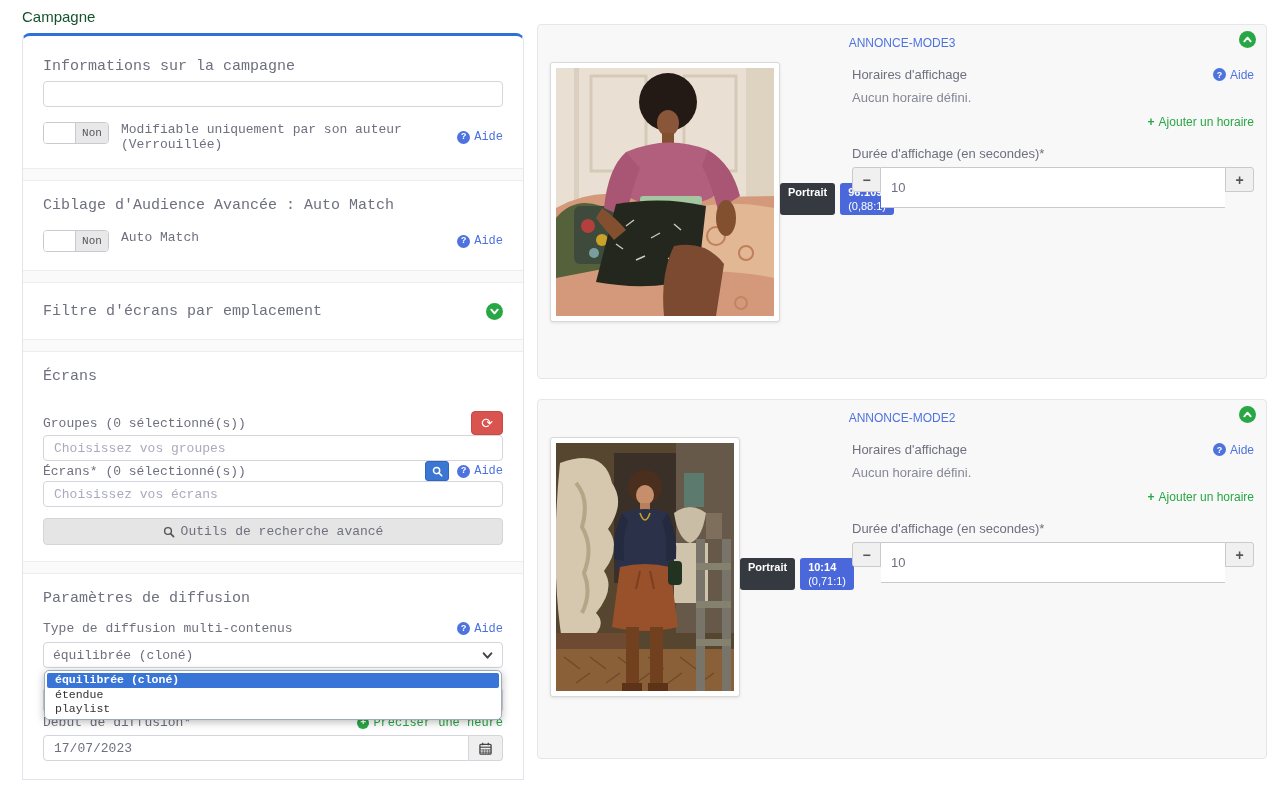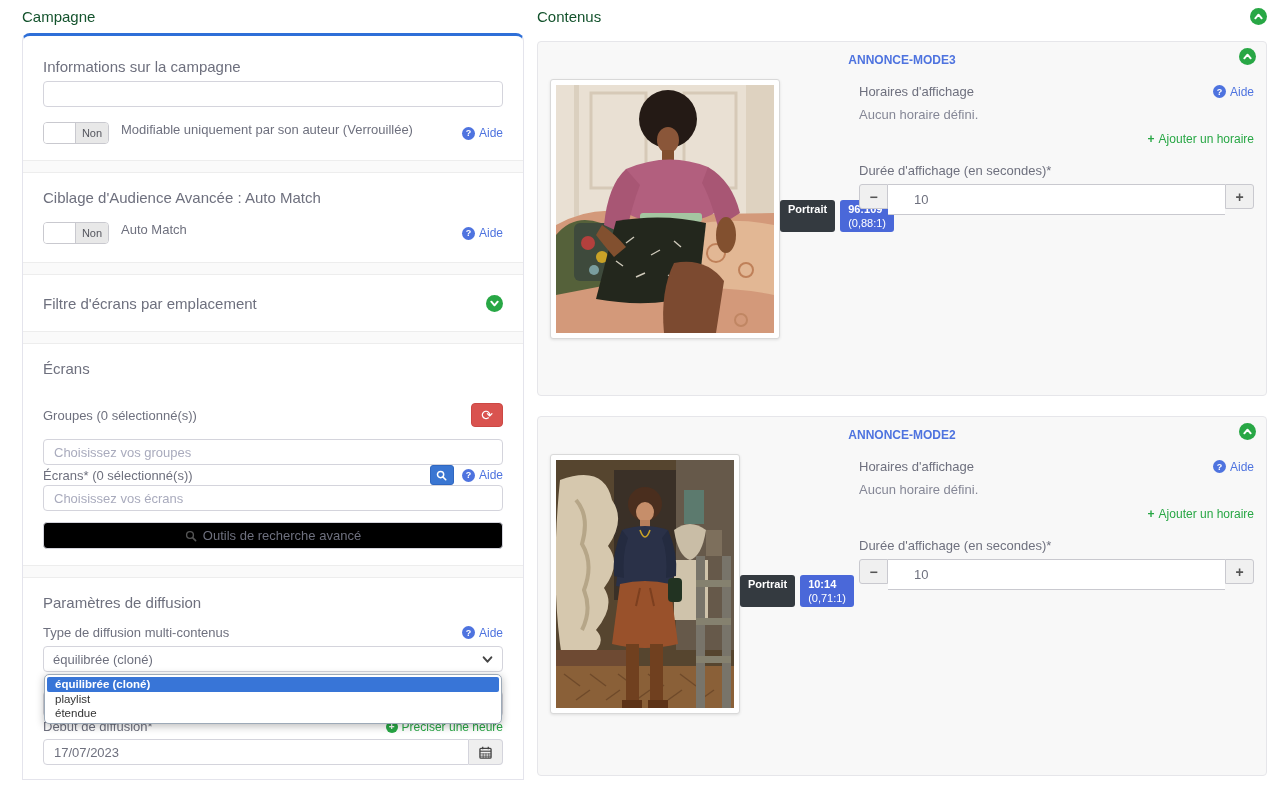--- a/index.html
+++ b/index.html
@@ -5,21 +5,21 @@
   * { margin:0; padding:0; box-sizing:border-box; }
   html,body { width:1280px; height:786px; background:#fff; overflow:hidden;
     font-family:"Liberation Sans", sans-serif; color:#6e707e; font-size:13px; }
 
   .panel-title { font-size:15px; color:#14532d; font-weight:400; }
 
   
   .left-panel { position:absolute; left:22px; top:8px; width:502px; }
   .campagne-card { margin-top:8px; border:1px solid #e4e4ec; border-top:3px solid #2e6fd8;
     border-radius:8px 8px 0 0; background:#fff; height:747px; padding:0 20px; overflow:hidden;
-    display:flex; flex-direction:column; }
+    display:flex; flex-direction:column;font-family:Liberation Mono, monospace; }
   .sec-heading { font-size:15px; color:#6e707e; font-weight:400; }
   .field-label { font-size:13px; color:#6e707e; }
   .row-between { display:flex; justify-content:space-between; align-items:center; }
   input.txt { width:100%; height:26px; border:1px solid #d4d4dc; border-radius:4px;
     padding:0 10px; font-size:13px; color:#6e707e; font-family:inherit; background:#fff; outline:none; }
   input.txt::placeholder { color:#a9abbd; }
   .gap-band { background:#fafafa; border-top:1px solid #ededed; border-bottom:1px solid #ededed;
     margin:0 -20px; height:13px; flex:none; }
   .toggle { display:inline-flex; width:66px; height:22px; border:1px solid #c9c9cf;
     border-radius:4px; overflow:hidden; cursor:pointer; flex:none; }
@@ -30,21 +30,21 @@
   .help-link { color:#4e73df; font-size:12px; display:inline-flex; align-items:center; gap:4px;
     text-decoration:none; cursor:pointer; white-space:nowrap; }
   .help-badge { width:13px; height:13px; border-radius:50%; background:#4e73df; color:#fff;
     font-size:9px; font-weight:700; display:inline-flex; align-items:center; justify-content:center; }
   .green-circle { width:17px; height:17px; border-radius:50%; background:#28a745;
     display:inline-flex; align-items:center; justify-content:center; cursor:pointer; flex:none; }
   .btn-red { width:32px; height:24px; background:#d9534f; border:1px solid #cc4844; border-radius:4px;
     color:#fff; font-size:14px; display:inline-flex; align-items:center; justify-content:center; cursor:pointer; }
   .btn-blue-sq { width:24px; height:20px; background:#3a76d2; border:1px solid #2f67c0; border-radius:3px;
     display:inline-flex; align-items:center; justify-content:center; cursor:pointer; }
-  .btn-outline-wide { width:100%; height:27px; background:#000000; border:1px solid #d4d4dc; border-radius:4px;
+  .btn-outline-wide { width:100%; height:27px; background:#e5e5e5; border:1px solid #d4d4dc; border-radius:4px;
     color:#6e707e; font-size:13px; display:flex; align-items:center; justify-content:center; gap:6px;
     cursor:pointer; font-family:inherit; }
   .select-box { width:100%; height:26px; border:1px solid #d4d4dc; border-radius:4px; background:#fff;
     display:flex; align-items:center; justify-content:space-between; padding:0 9px; cursor:pointer; }
   .dd-anchor { position:relative; }
   .dd-popup { position:absolute; left:1px; right:1px; top:28px; background:#fff; z-index:10;
     border:1px solid #9daab8; border-radius:5px; box-shadow:0 2px 8px rgba(0,0,0,.28); padding:2px; }
   .dd-item { font-size:11.5px; color:#333; padding:1px 8px; line-height:12.5px; cursor:pointer; }
   .dd-item.selected { background:#3875d7; color:#fff; font-weight:700; border-radius:2px; }
   .green-link { color:#28a745; font-size:12px; display:inline-flex; align-items:center; gap:4px;
@@ -54,42 +54,42 @@
   .input-group { display:flex; }
   .input-group input.txt { border-radius:4px 0 0 4px; }
   .addon-btn { width:37px; height:26px; background:#efefef; border:1px solid #d4d4dc; border-left:none;
     border-radius:0 4px 4px 0; display:inline-flex; align-items:center; justify-content:center; cursor:pointer; }
 
   
   .right-panel { position:absolute; left:537px; top:8px; width:730px; }
   .right-head { display:flex; justify-content:space-between; align-items:center; }
   .content-card { margin-top:16px; background:#f8f8f8; border:1px solid #e6e6ea; border-radius:4px;
     padding:11px 12px; position:relative; }
-  .content-card .card-title { text-align:center; color:#4e73df; font-size:12px; font-weight:700; }
+  .content-card .card-title { text-align:center; color:#4e73df; font-size:12px; font-weight:400; }
   .card-collapse { position:absolute; right:10px; top:6px; }
   .card-body { display:flex; margin-top:12px; }
   .media-zone { width:300px; flex:none; display:flex; flex-direction:row; align-items:center; }
   .img-frame { background:#fff; border:1px solid #d9d9d9; border-radius:3px; padding:5px;
     box-shadow:0 1px 3px rgba(0,0,0,.10); }
   .img-frame svg { display:block; }
   .badge-row { margin-top:13px; display:flex; gap:5px; }
   .badge { font-size:11px; font-weight:700; color:#fff; padding:2px 8px; border-radius:3px; line-height:14px; }
   .badge-dark { background:#343a40; }
   .badge-blue { background:#4a68d9; }
   .badge-blue .thin { font-weight:400; }
-  .fields-zone { flex:1; margin-left:9px; padding-top:5px; }
+  .fields-zone { flex:1; margin-left:2px; padding-top:5px; }
   .muted { color:#858796; }
   .stepper { display:flex; margin-top:6px; }
   .stepper .step-btn { width:29px; height:25px; background:#f0f0f0; border:1px solid #c9c9cf;
     color:#555; font-size:14px; font-weight:700; display:inline-flex; align-items:center;
     justify-content:center; cursor:pointer; }
   .stepper .step-btn.minus { border-radius:3px 0 0 3px; }
   .stepper .step-btn.plus  { border-radius:0 3px 3px 0; }
-  .stepper input { flex:1; height:31px; border:1px solid #c9c9cf; border-left:none; border-right:none;
-    padding:0 26px; font-size:13px; color:#6e707e; font-family:inherit; outline:none; }
+  .stepper input { flex:1; height:41px; border:1px solid #c9c9cf; border-left:none; border-right:none;
+    padding:0 10px; font-size:13px; color:#6e707e; font-family:inherit; outline:none; }
 </style>
 </head>
 <body>
 
 <div class="left-panel">
   <div class="panel-title">Campagne</div>
 
   <div class="campagne-card">
 
     <div style="padding-top:22px;">
@@ -143,21 +143,21 @@
     <div class="gap-band"></div>
 
     <div style="padding-top:16px;">
       <div class="sec-heading">Écrans</div>
       <div class="row-between" style="margin-top:26px;">
         <span class="field-label">Groupes (0 sélectionné(s))</span>
         <span class="btn-red">
           <span>⟳</span>
         </span>
       </div>
-      <input class="txt" style="margin-top: 12px;" placeholder="Choisissez vos groupes">
+      <input class="txt" style="margin-top: 0;" placeholder="Choisissez vos groupes">
       <div class="row-between" style="text-align:right;">
         <span class="field-label">Écrans* (0 sélectionné(s))</span>
         <span style="display:inline-flex; align-items:center; gap:8px;">
           <span class="btn-blue-sq">
             <svg width="11" height="11" viewBox="0 0 12 12">
                 <circle cx="5" cy="5" r="3.4" fill="none" stroke="#fff" stroke-width="1.6"></circle>
                 <line x1="7.6" y1="7.6" x2="10.6" y2="10.6" stroke="#fff" stroke-width="1.8" stroke-linecap="round"></line>
               </svg>
           </span>
           <span class="help-link">
@@ -190,22 +190,22 @@
       <div class="dd-anchor">
         <div class="select-box" style="margin-top:6px;">
           <span>équilibrée (cloné)</span>
           <svg width="11" height="11" viewBox="0 0 10 10">
               <polyline points="1.5,3 5,7 8.5,3" fill="none" stroke="#444" stroke-width="1.8" stroke-linecap="round" stroke-linejoin="round"></polyline>
             </svg>
         </div>
         <input class="txt" style="margin-top: 19px;">
         <div class="dd-popup">
           <div class="dd-item selected">équilibrée (cloné)</div>
+          <div class="dd-item">étendue</div>
           <div class="dd-item">playlist</div>
-          <div class="dd-item">étendue</div>
         </div>
       </div>
       <div class="row-between" style="margin-top:2px;">
         <span class="field-label">Début de diffusion*</span>
         <span class="green-link">
           <span class="plus-circle">+</span>
           <span>Préciser une heure</span>
         </span>
       </div>
       <div class="input-group" style="margin-top:5px;">
@@ -226,28 +226,20 @@
       </div>
 
     </div>
 
     <div style="flex:1;"></div>
 
   </div>
 </div>
 
 <div class="right-panel">
-  <div class="right-head">
-    <div class="panel-title">Contenus</div>
-    <span class="green-circle">
-      <svg width="9" height="9" viewBox="0 0 10 10">
-          <polyline points="1.5,7 5,3 8.5,7" fill="none" stroke="#fff" stroke-width="2.2" stroke-linecap="round" stroke-linejoin="round"></polyline>
-        </svg>
-    </span>
-  </div>
 
   <div class="content-card" style="height:355px;">
     <div class="card-title">ANNONCE-MODE3</div>
     <span class="green-circle card-collapse">
       <svg width="9" height="9" viewBox="0 0 10 10">
           <polyline points="1.5,7 5,3 8.5,7" fill="none" stroke="#fff" stroke-width="2.2" stroke-linecap="round" stroke-linejoin="round"></polyline>
         </svg>
     </span>
     <div class="card-body">
       <div class="media-zone">

